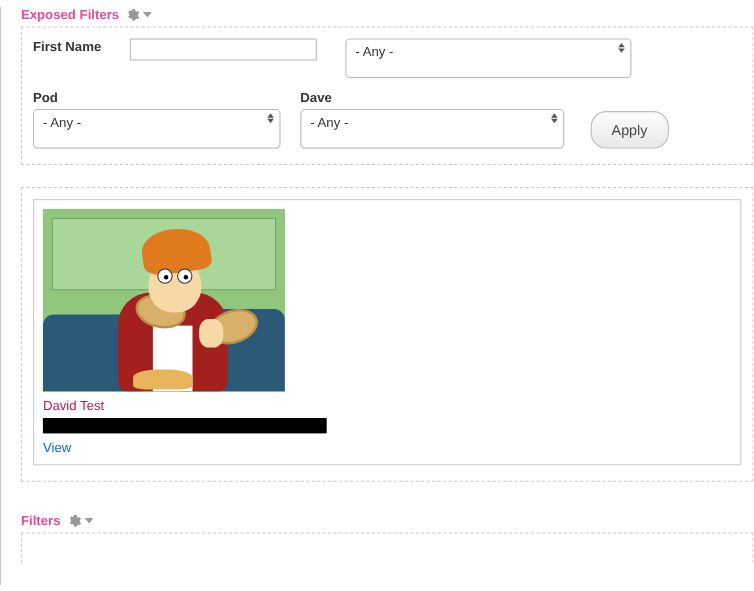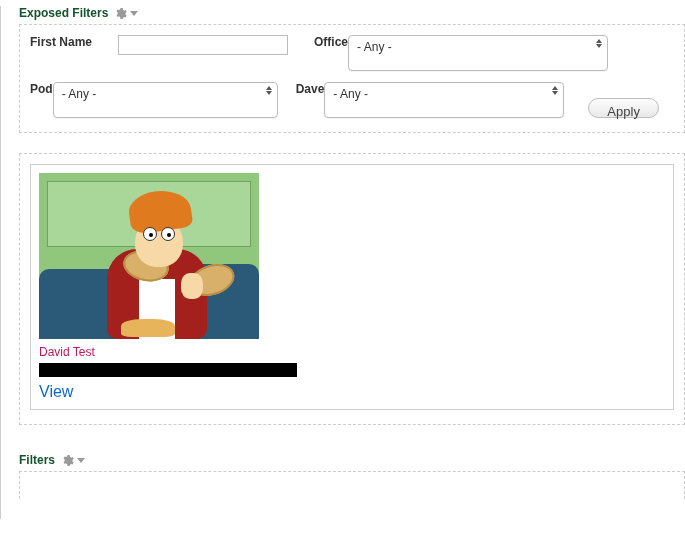--- a/index.html
+++ b/index.html
@@ -12,21 +12,21 @@
     background: #fff;
   }
   .page {
     border-left: 1px solid #ccc;
     padding: 0 0 20px 18px;
     width: 685px;
   }
   .section-header {
     display: flex;
     align-items: center;
-    color: #14532d;
+    color: #ec4899;
     font-weight: bold;
     font-size: 12px;
     margin: 6px 0 4px 0;
   }
   .gear-group {
     display: inline-flex;
     align-items: center;
     margin-left: 6px;
   }
   .gear-icon svg { display:block; }
@@ -45,21 +45,21 @@
     display: flex;
     gap: 26px;
     margin-bottom: 10px;
   }
   .filters-row2 {
     display: flex;
     gap: 18px;
     align-items: flex-end;
     margin-top: 11px;
   }
-  .field { display:flex; flex-direction:row; }
+  .field { display:flex; flex-direction:column; }
   .field label {
     font-weight: bold;
     color: #333;
     font-size: 12px;
     margin-bottom: 3px;
   }
   input[type=text] {
     border: 1px solid #bbb;
     height: 20px;
     padding: 1px 4px;
@@ -102,21 +102,21 @@
   .sel-off { width: 260px; }
   .apply-btn {
     background: linear-gradient(#fdfdfd,#e8e8e8);
     border:1px solid #bcbcbc;
     border-radius: 14px;
     padding: 5px 18px;
     font-size: 13px;
     color:#444;
     cursor:pointer;
     margin-left: 6px;
-    height:20px;
+    height:34px;
   }
   .content-section { margin-top: 20px; }
   .inner-box {
     border: 1px solid #ccc;
     padding: 8px;
     background:#fff;
   }
   .thumb {
     width: 220px; height: 166px;
     background: #8fbf7f;
@@ -136,21 +136,21 @@
   .thumb .eye.l { left:104px; bottom:98px; }
   .thumb .eye.r { left:122px; bottom:98px; }
   .thumb .pupil { position:absolute; width:4px;height:4px;background:#000;border-radius:50%; left:5px; top:5px;}
   .thumb .sand { position:absolute; left:150px; bottom:44px; width:46px; height:30px; background:#d8b06a; border-radius:50%; transform:rotate(-18deg); box-shadow: inset 0 0 0 2px #b98f44;}
   .thumb .sand2 { position:absolute; left:84px; bottom:58px; width:46px; height:30px; background:#d8b06a; border-radius:50%; transform:rotate(12deg); box-shadow: inset 0 0 0 2px #b98f44;}
   .thumb .hand { position:absolute; left:142px; bottom:40px; width:22px; height:26px; background:#f7d9a8; border-radius:40%;}
   .thumb .bread { position:absolute; left:82px; bottom:2px; width:54px; height:18px; background:#e7b45b; border-radius:40% 40% 20% 20%;}
 
   .card-title { margin-top:6px; font-size:12px; color:#be185d; }
   .blackbar { width:258px; height:14px; background:#000; margin-top:4px;}
-  .view-link { color:#0b69c7; margin-top:6px; display:inline-block; font-size:16px; cursor:pointer;}
+  .view-link { color:#0b69c7; margin-top:6px; display:inline-block; font-size:12px; cursor:pointer;}
   .footer-section { margin-top: 28px; }
 </style>
 </head>
 <body>
 
 <div class="page">
 
   <div class="section-header">
     <span>Exposed Filters</span>
     <span class="gear-group">
@@ -165,21 +165,20 @@
 
   <div class="dashed-box" style="overflow:hidden;">
     <div class="filters-row">
       <div class="field">
         <label>First Name</label>
       </div>
       <div class="field">
         <input type="text" value="" style="">
       </div>
       <div class="field">
-        <label>Office</label>
         <div class="select-wrap sel-off">
           <span class="sel-text">- Any -</span>
           <span class="stepper">
               <span class="up"></span>
               <span class="down"></span>
             </span>
         </div>
       </div>
     </div>
 

